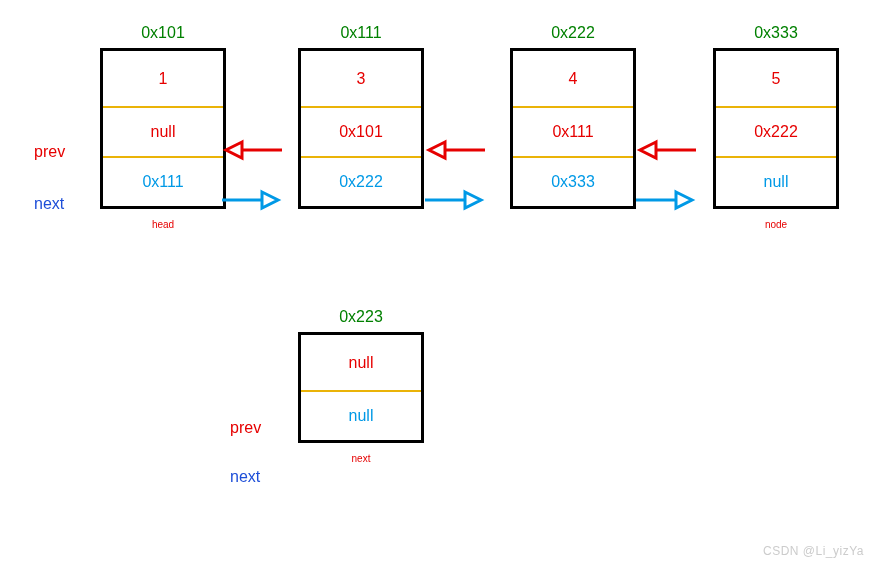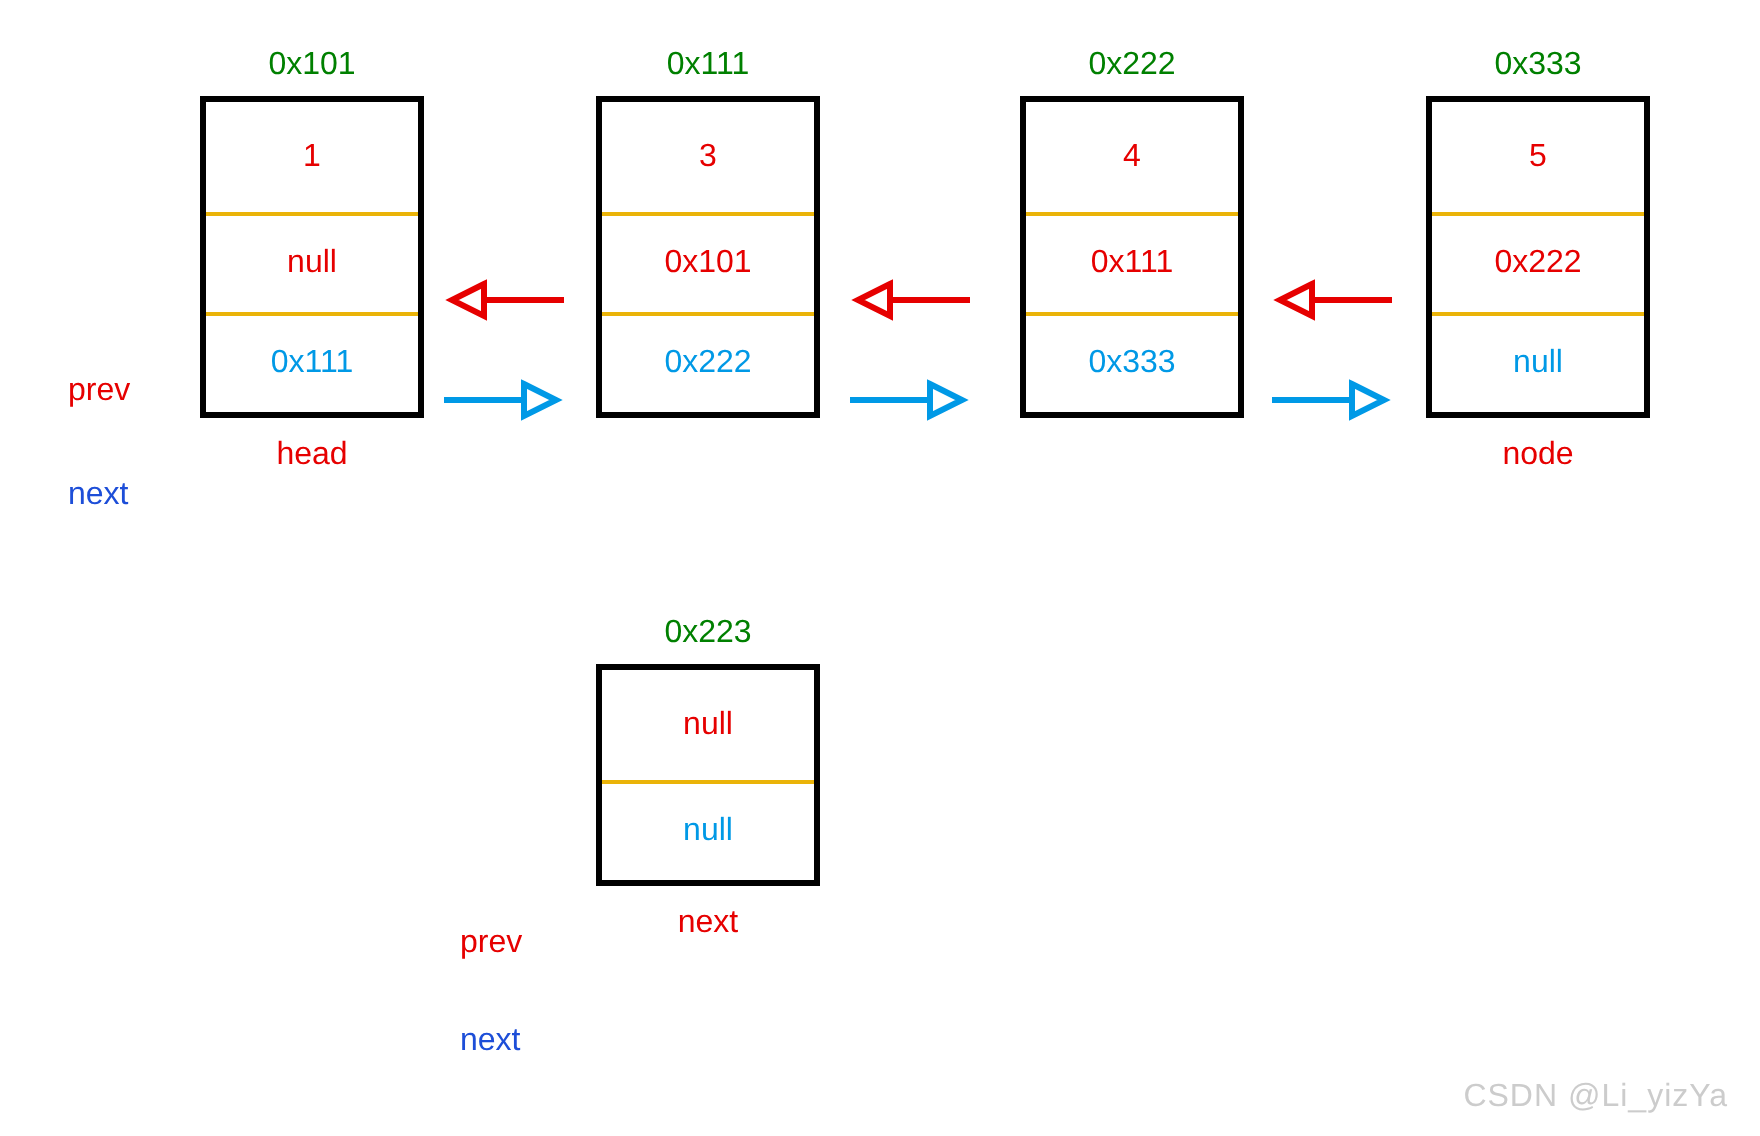--- a/index.html
+++ b/index.html
@@ -1,29 +1,29 @@
 <!DOCTYPE html>
 <html><head>
   <meta charset="utf-8">
   <style>
     * { box-sizing: border-box; margin: 0; padding: 0; }
     body { width: 880px; height: 568px; position: relative; background: #fff; font-family: Arial, sans-serif; font-size: 15px; }
-    .node { position: absolute; width: 112px; }
+    .node { position: absolute; width: 126px; }
     .addr { color: #008000; text-align: center; margin-bottom: 6px; font-size: 16px; }
     .box { border: 3px solid #000; display: flex; flex-direction: column; }
     .cell { height: 50px; display: flex; align-items: center; justify-content: center; border-top: 2px solid #eab308; font-size: 16px; }
     .cell:first-child { border-top: none; height: 55px; }
     .red { color: #e60000; }
     .blue { color: #0099e6; }
-    .below { text-align: center; margin-top: 10px; color: #e60000; font-size: 16px; }
-    .side { position: absolute; font-size: 16px; margin-top: 44px; }
+    .below { text-align: center; margin-top: 10px; color: #e60000; font-size: 10px; }
+    .side { position: absolute; font-size: 16px; }
     .sred { color: #e60000; }
     .sblue { color: #1d4ed8; }
     .arr { position: absolute; }
-    .wm { position: absolute; right: 16px; bottom: 10px; color: #ccc; font-size: 16px; letter-spacing: .5px; }
+    .wm { position: absolute; right: 16px; bottom: 10px; color: #ccc; font-size: 12px; letter-spacing: .5px; }
   </style>
 </head>
 <body>
 
 <div class="side sred" style="left:34px; top:143px;">prev</div>
 <div class="side sblue" style="left:34px; top:195px;">next</div>
 
 <div class="side sred" style="left:230px; top:419px;">prev</div>
 <div class="side sblue" style="left:230px; top:468px;">next</div>
 

